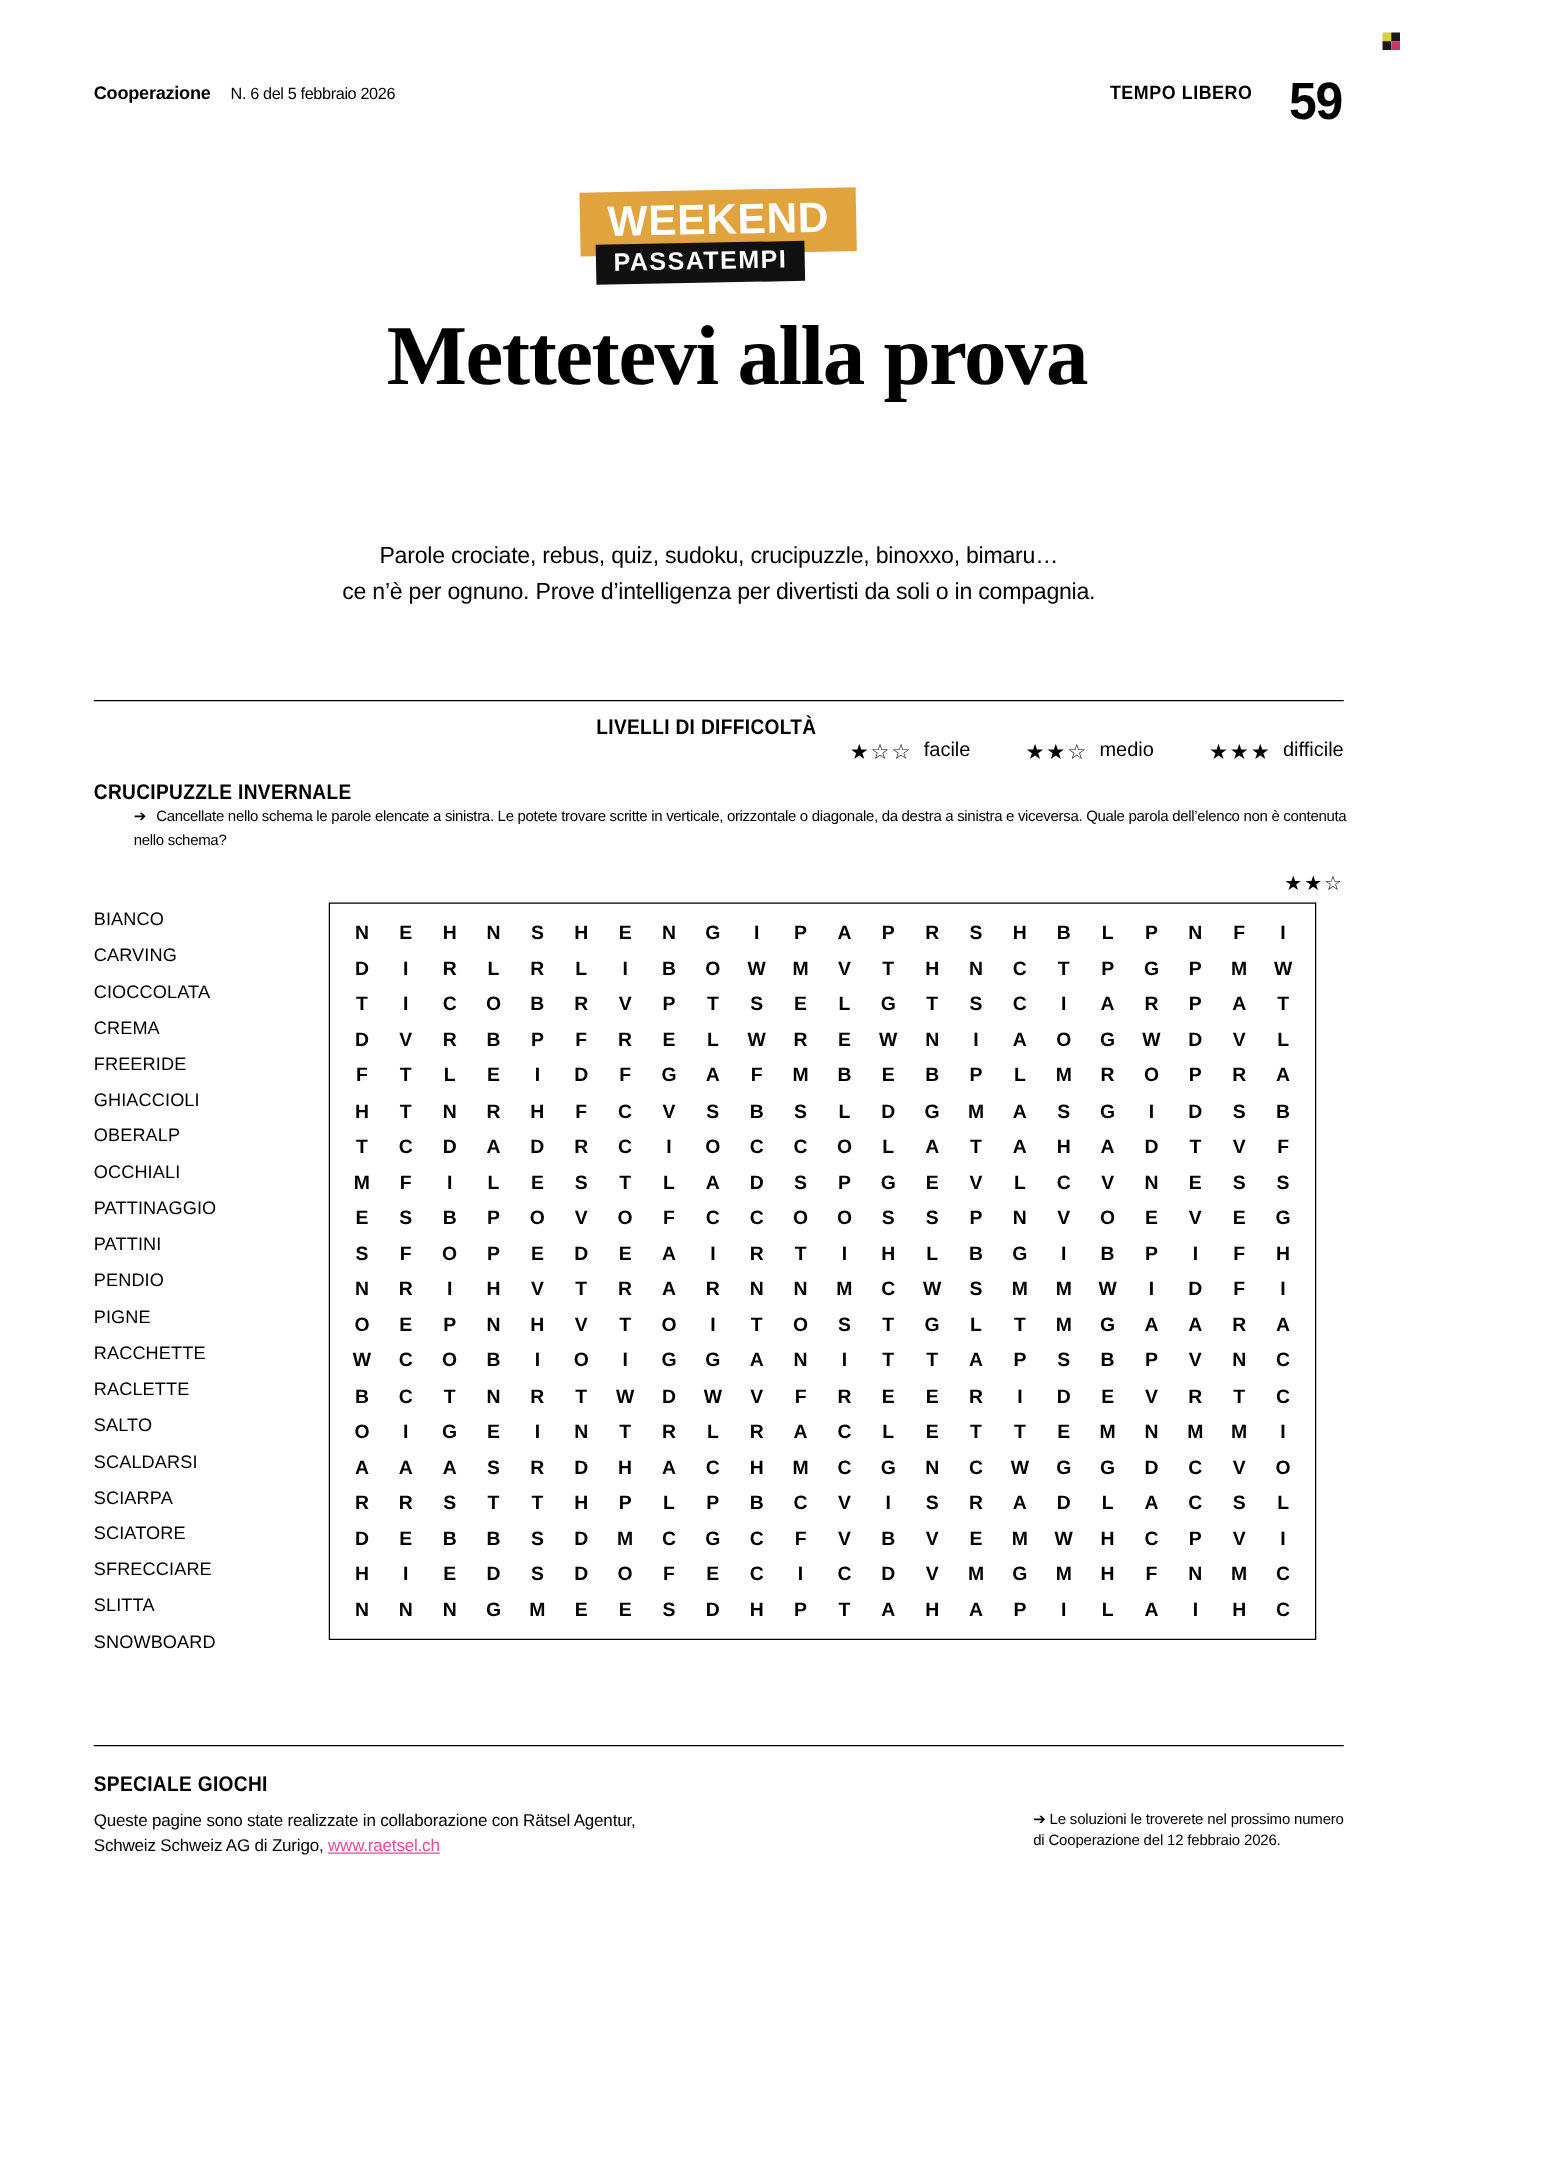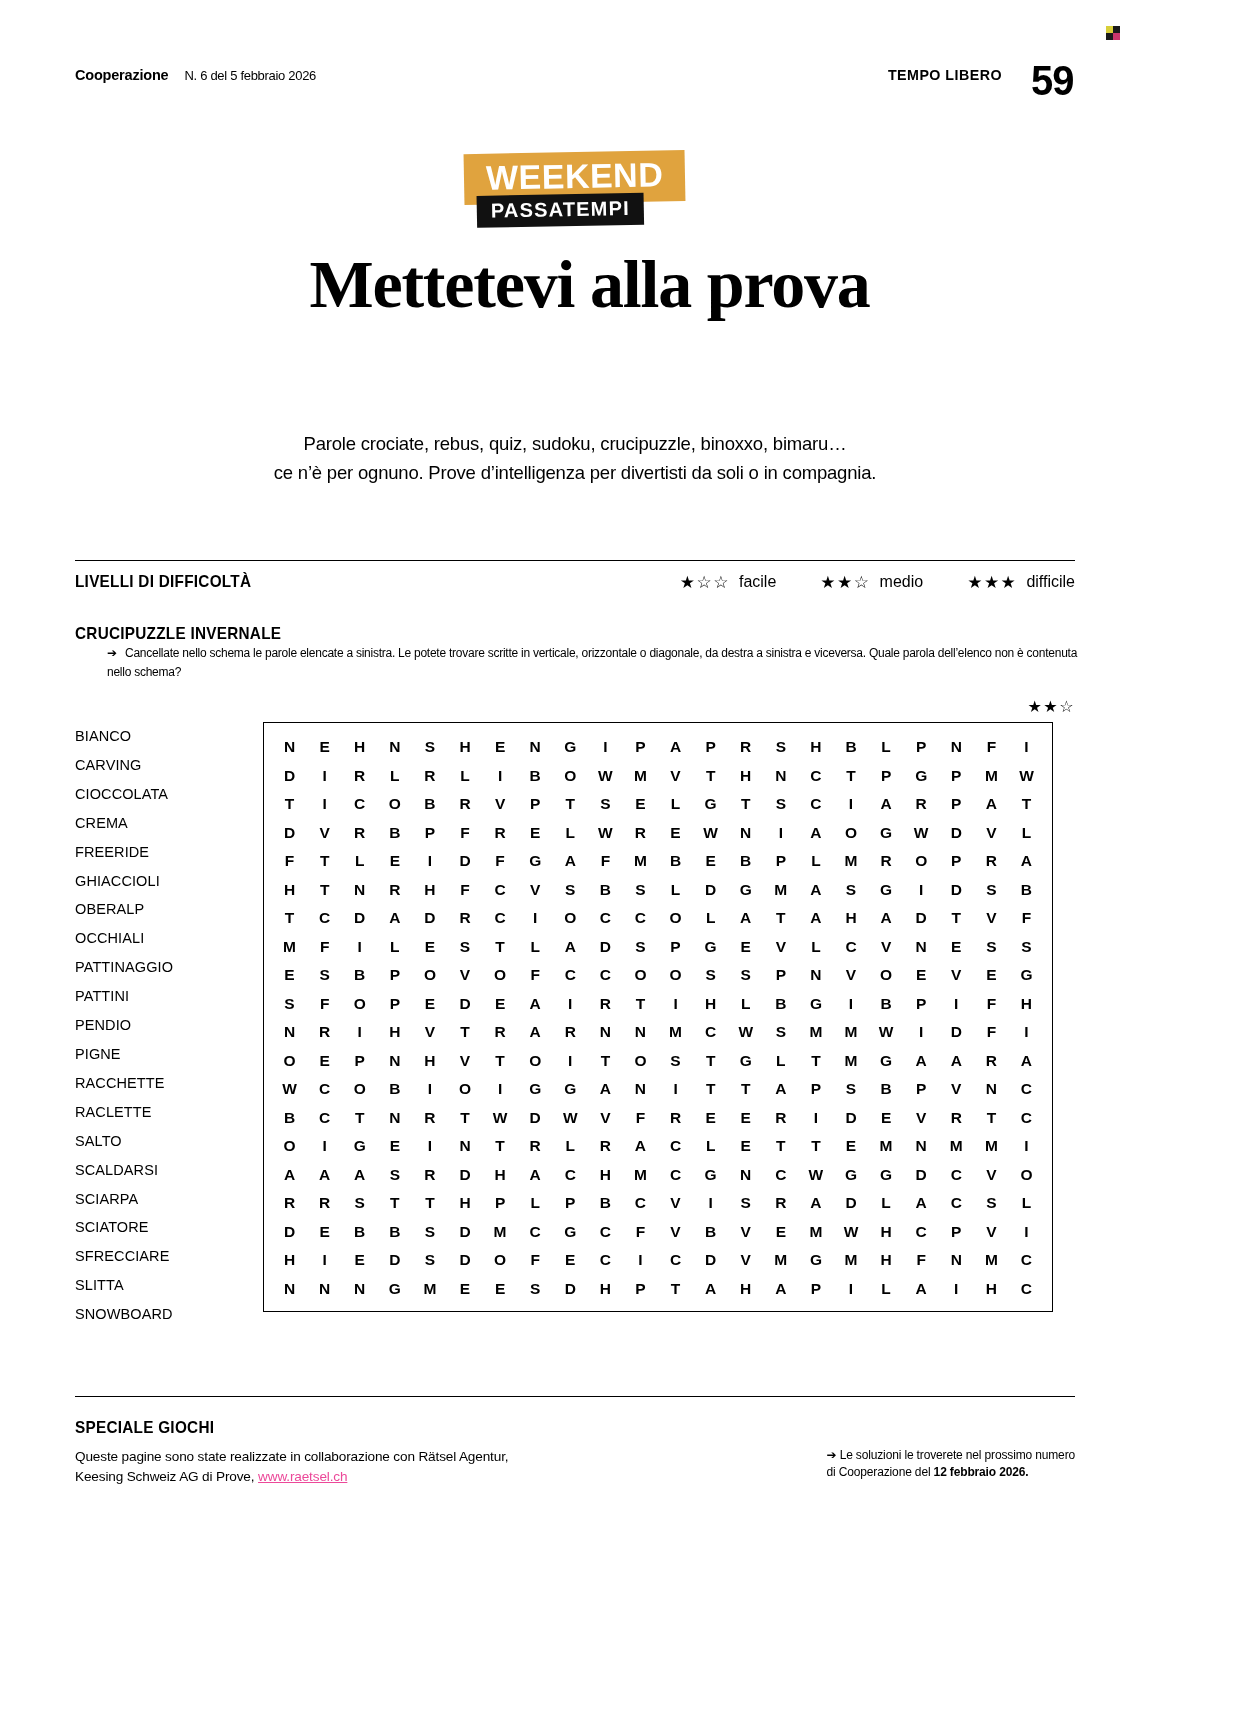--- a/index.html
+++ b/index.html
@@ -88,21 +88,21 @@
   
   .rule {
     position: absolute; left: 75px; right: 75px;
     border-top: 1px solid #000; height: 0;
   }
   .rule-top { top: 560px; }
   .rule-bottom { top: 1396px; }
 
   .levels {
     position: absolute; left: 75px; right: 75px; top: 572px;
-    display: flex; align-items: center;
+    display: flex; align-items: center; flex-direction: column;
   }
   .levels-title {
     font-size: 17px; font-weight: bold; letter-spacing: 0.3px;
     transform: scaleX(0.9); transform-origin: left center;
   }
   .levels-legend { margin-left: auto; display: flex; align-items: center; gap: 44px; }
   .legend-item { display: flex; align-items: center; gap: 9px; }
   .stars { letter-spacing: 1.5px; font-size: 17px; line-height: 1; }
   .legend-label { font-size: 16px; }
 
@@ -156,21 +156,21 @@
     transform: scaleX(0.9); transform-origin: left center;
     margin-bottom: 9px;
   }
   .footer-cols { display: flex; align-items: flex-start; }
   .footer-left { font-size: 13.6px; line-height: 1.45; letter-spacing: -0.15px; }
   .footer-left a { color: #ec4899; }
   .footer-right {
     margin-left: auto; text-align: left;
     font-size: 12px; line-height: 1.45; letter-spacing: -0.15px;
   }
-  .footer-right b { font-weight: bold; }
+  .footer-right b { font-weight: normal; }
 </style>
 </head>
 <body>
 
 <div class="page">
 
   <div class="corner-mark">
     <i class="cm-a"></i>
       <i class="cm-b"></i>
       <i class="cm-c"></i>
@@ -697,21 +697,21 @@
       </div>
   </div>
 
   <div class="rule rule-bottom"></div>
 
   <div class="footer">
     <div class="footer-title">SPECIALE GIOCHI</div>
     <div class="footer-cols">
       <div class="footer-left">
         <div>Queste pagine sono state realizzate in collaborazione con Rätsel Agentur,</div>
-        <div><span>Keesing Schweiz AG di Prove, </span><a href="#">www.raetsel.ch</a></div>
+        <div><span>Schweiz Schweiz AG di Zurigo, </span><a href="#">www.raetsel.ch</a></div>
       </div>
       <div class="footer-right">
         <div><span>➔</span> <span>Le soluzioni le troverete nel prossimo numero</span></div>
         <div><span>di Cooperazione del </span><b>12 febbraio 2026.</b></div>
       </div>
     </div>
   </div>
 
 </div>
 

